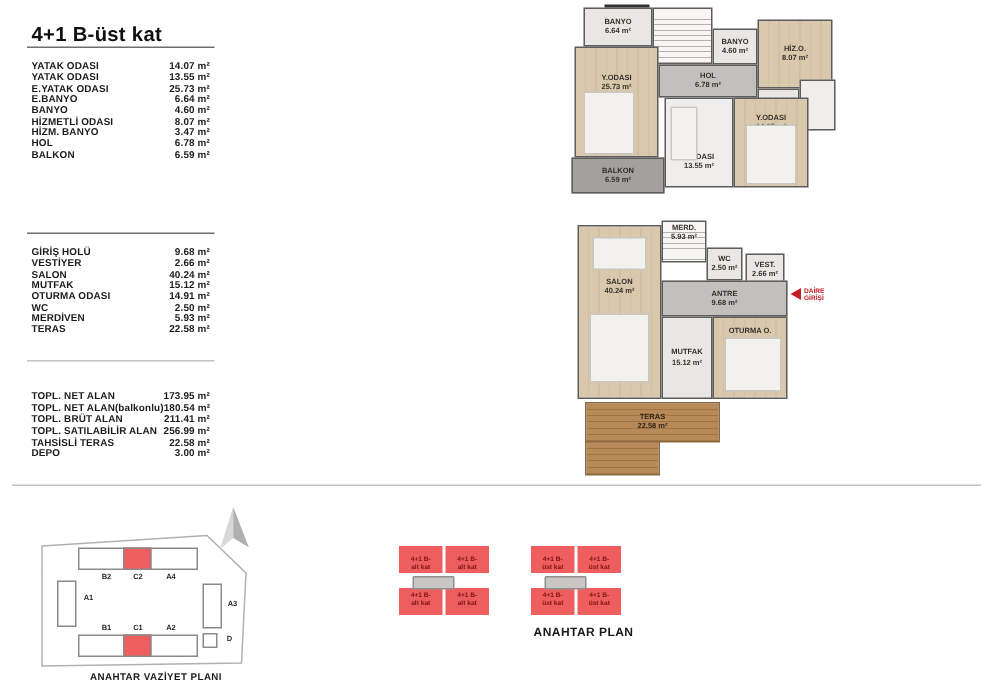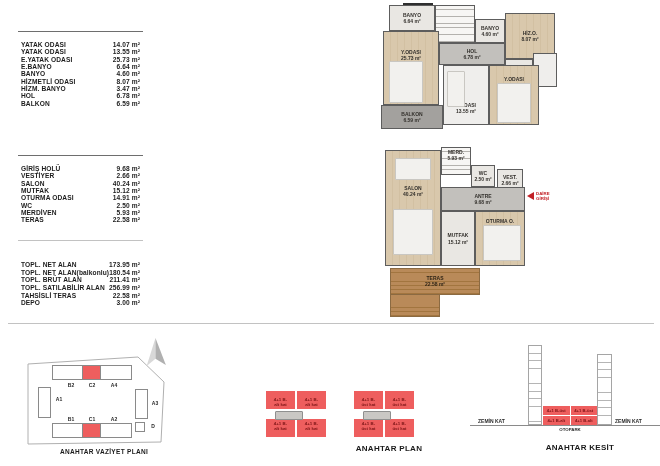--- a/index.html
+++ b/index.html
@@ -59,20 +59,21 @@
   .kcells{position:absolute;display:grid;grid-template-columns:1fr 1fr;grid-template-rows:1fr 1fr;gap:1px;background:#fff;}
   .kcell{background:#ee5e5e;display:flex;align-items:center;justify-content:center;font-size:4.2px;font-weight:bold;color:#7e1517;white-space:nowrap;}
   .groundline{position:absolute;height:1px;background:#8a8a8a;}
   .slabel{position:absolute;font-size:5px;font-weight:bold;color:#2a2a2a;white-space:nowrap;}
 </style>
 </head>
 <body>
 
 <div class="page">
 
+  <div class="floor-title" style="top:15px;">4+1 B-üst kat</div>
   <div class="rule" style="left:18px;top:31px;width:125px;"></div>
 
   <div class="rows" style="top:41px;">
     <div class="row">
         <span>YATAK ODASI</span>
         <span class="val">14.07 m²</span>
       </div>
     <div class="row">
         <span>YATAK ODASI</span>
         <span class="val">13.55 m²</span>
@@ -333,21 +334,21 @@
     <div class="bld-label" style="left:81px;top:78px;">A2</div>
     <div class="bld" style="left:27px;top:85px;width:80px;height:15px;"></div>
     <div class="bld red" style="left:57px;top:85px;width:19px;height:15px;"></div>
 
     <div class="bld" style="left:110px;top:84px;width:10px;height:10px;"></div>
     <div class="bld-label" style="left:120px;top:85px;">D</div>
 
     <div class="caption" style="left:10px;top:110px;width:138px;font-size:6.5px;">ANAHTAR VAZİYET PLANI</div>
   </div>
 
-  <div class="plan" style="left:264px;top:390px;width:160px;height:64px;">
+  <div class="plan" style="left:264px;top:363px;width:160px;height:64px;">
     <div class="kblock" style="left:2px;top:1px;">
       <div class="kq">
           <span class="kt">4+1 B-</span>
           <span class="kt">alt kat</span>
         </div>
       <div class="kq">
           <span class="kt">4+1 B-</span>
           <span class="kt">alt kat</span>
         </div>
       <div class="kq">
@@ -379,32 +380,14 @@
           <span class="kt">4+1 B-</span>
           <span class="kt">üst kat</span>
         </div>
       <div class="kcore">
           <span class="ci"></span>
         </div>
     </div>
     <div class="caption" style="left:70px;top:54px;width:110px;font-size:8px;">ANAHTAR PLAN</div>
   </div>
 
-  <div class="plan" style="left:470px;top:338px;width:190px;height:122px;">
-    <div class="tower" style="left:58px;top:7px;width:14px;height:80px;"></div>
-    <div class="tower" style="left:127px;top:16px;width:15px;height:71px;"></div>
-
-    <div class="kcells" style="left:73px;top:68px;width:54px;height:19px;">
-      <div class="kcell">4+1 B-üst</div>
-      <div class="kcell">4+1 B-üst</div>
-      <div class="kcell">4+1 B-alt</div>
-      <div class="kcell">4+1 B-alt</div>
-    </div>
-
-    <div class="groundline" style="left:0;top:87px;width:190px;"></div>
-    <div class="slabel" style="left:8px;top:80px;">ZEMİN KAT</div>
-    <div class="slabel" style="left:145px;top:80px;">ZEMİN KAT</div>
-    <div class="slabel" style="left:73px;top:89px;width:54px;text-align:center;font-size:4.4px;">OTOPARK</div>
-
-    <div class="caption" style="left:55px;top:105px;width:110px;font-size:8px;">ANAHTAR KESİT</div>
-  </div>
 
 </div>
 
 </body></html>

